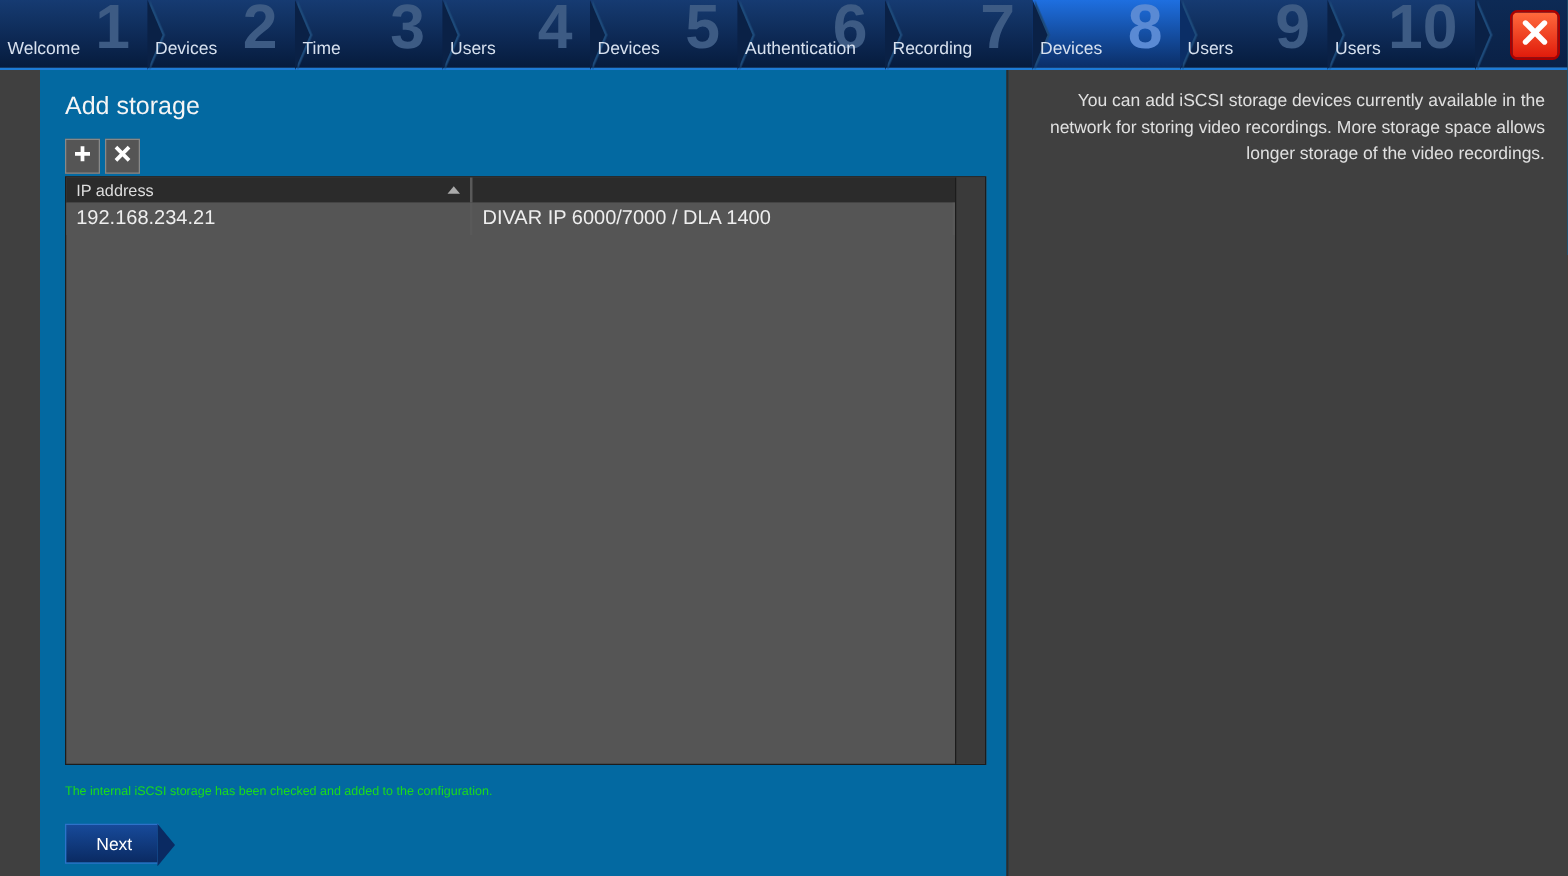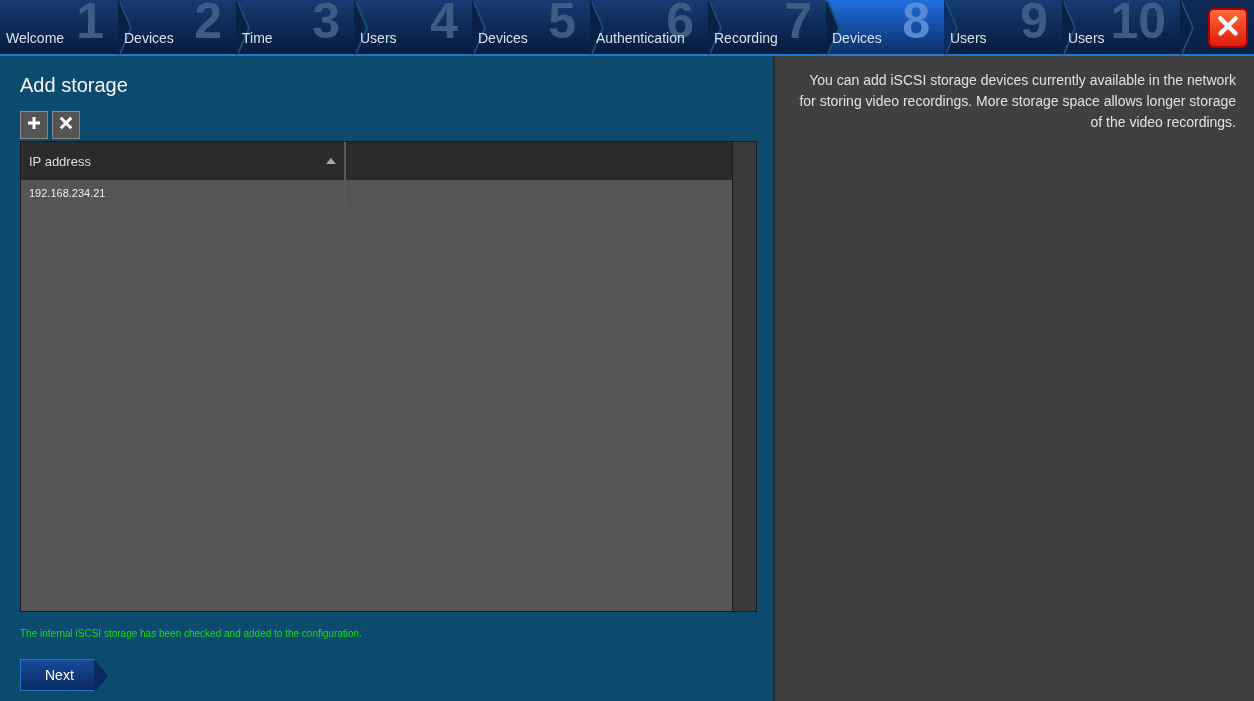--- a/index.html
+++ b/index.html
@@ -81,21 +81,22 @@
     justify-content: center;
     cursor: pointer;
     z-index: 5;
   }
   .close-btn svg { width: 26px; height: 26px; }
 
   
   .body {
     display: flex;
     height: calc(701px - 56px);
-    background: #0c4a6e;
+    background: #0369a1;
+    margin-left: 32px;
   }
   .left {
     width: 775px;
     padding: 18px 16px 10px 20px;
     display: flex;
     flex-direction: column;
     border-right: 2px solid #2c2c2c;
   }
   .right {
     flex: 1;
@@ -137,21 +138,21 @@
     background: #555;
     flex: 1;
     display: flex;
     flex-direction: column;
     margin-top: 2px;
     min-height: 460px;
   }
   .thead {
     display: flex;
     background: #2b2b2b;
-    height: 38px;
+    height: 20px;
     align-items: center;
     font-size: 13px;
     color: #ddd;
   }
   .th {
     padding: 0 8px;
     border-right: 2px solid #595959;
     height: 100%;
     display: flex;
     align-items: center;
@@ -169,21 +170,21 @@
     border-bottom: 6px solid #aaa;
   }
   .tbody {
     flex: 1;
     overflow-y: auto;
   }
   .tr {
     display: flex;
     height: 26px;
     align-items: center;
-    font-size: 11px;
+    font-size: 16px;
     color: #eee;
     background: #555;
   }
   .td { padding: 0 8px; border-right: 2px solid #595959; height:100%; display:flex; align-items:center; }
   .td.ip { width: 325px; }
   .td.type { flex: 1; }
 
   .scroll-col {
     width: 24px;
     background: #3a3a3a;
@@ -306,20 +307,21 @@
       <div style="flex:1; display:flex; flex-direction:column;">
         <div class="thead">
           <div class="th ip">
             <span>IP address</span>
             <span class="sort-arrow"></span>
           </div>
         </div>
         <div class="tbody">
           <div class="tr">
             <div class="td ip">192.168.234.21</div>
+            <div class="td type">DIVAR IP 6000/7000 / DLA 1400</div>
           </div>
         </div>
       </div>
       <div class="scroll-col"></div>
     </div>
 
     <div class="status-line">The internal iSCSI storage has been checked and added to the configuration.</div>
 
     <div class="next-row">
       <div class="next-btn">

